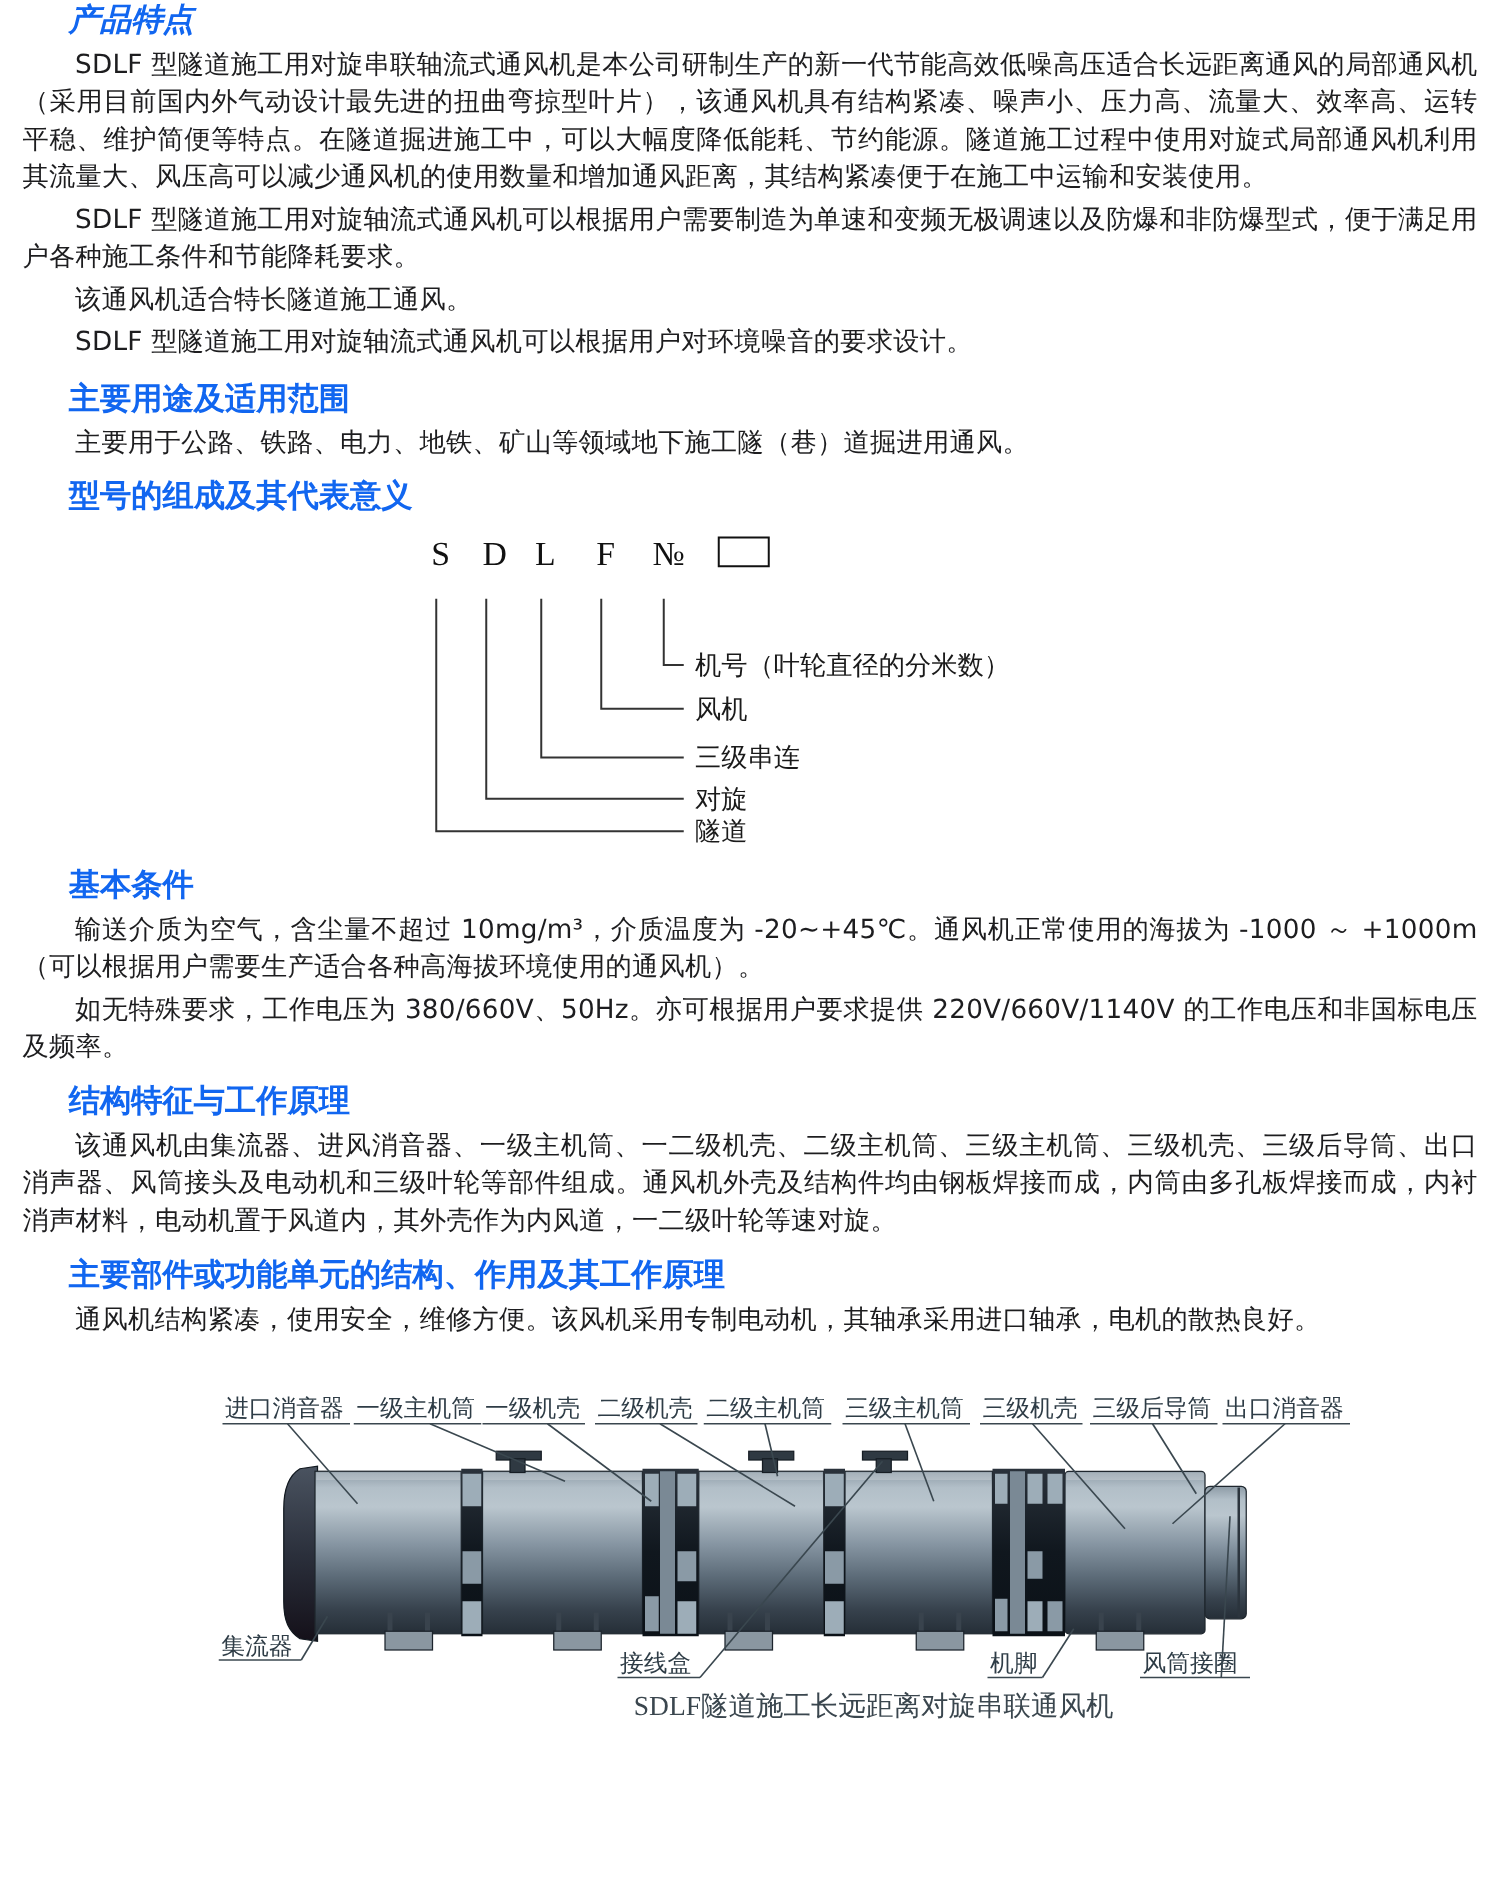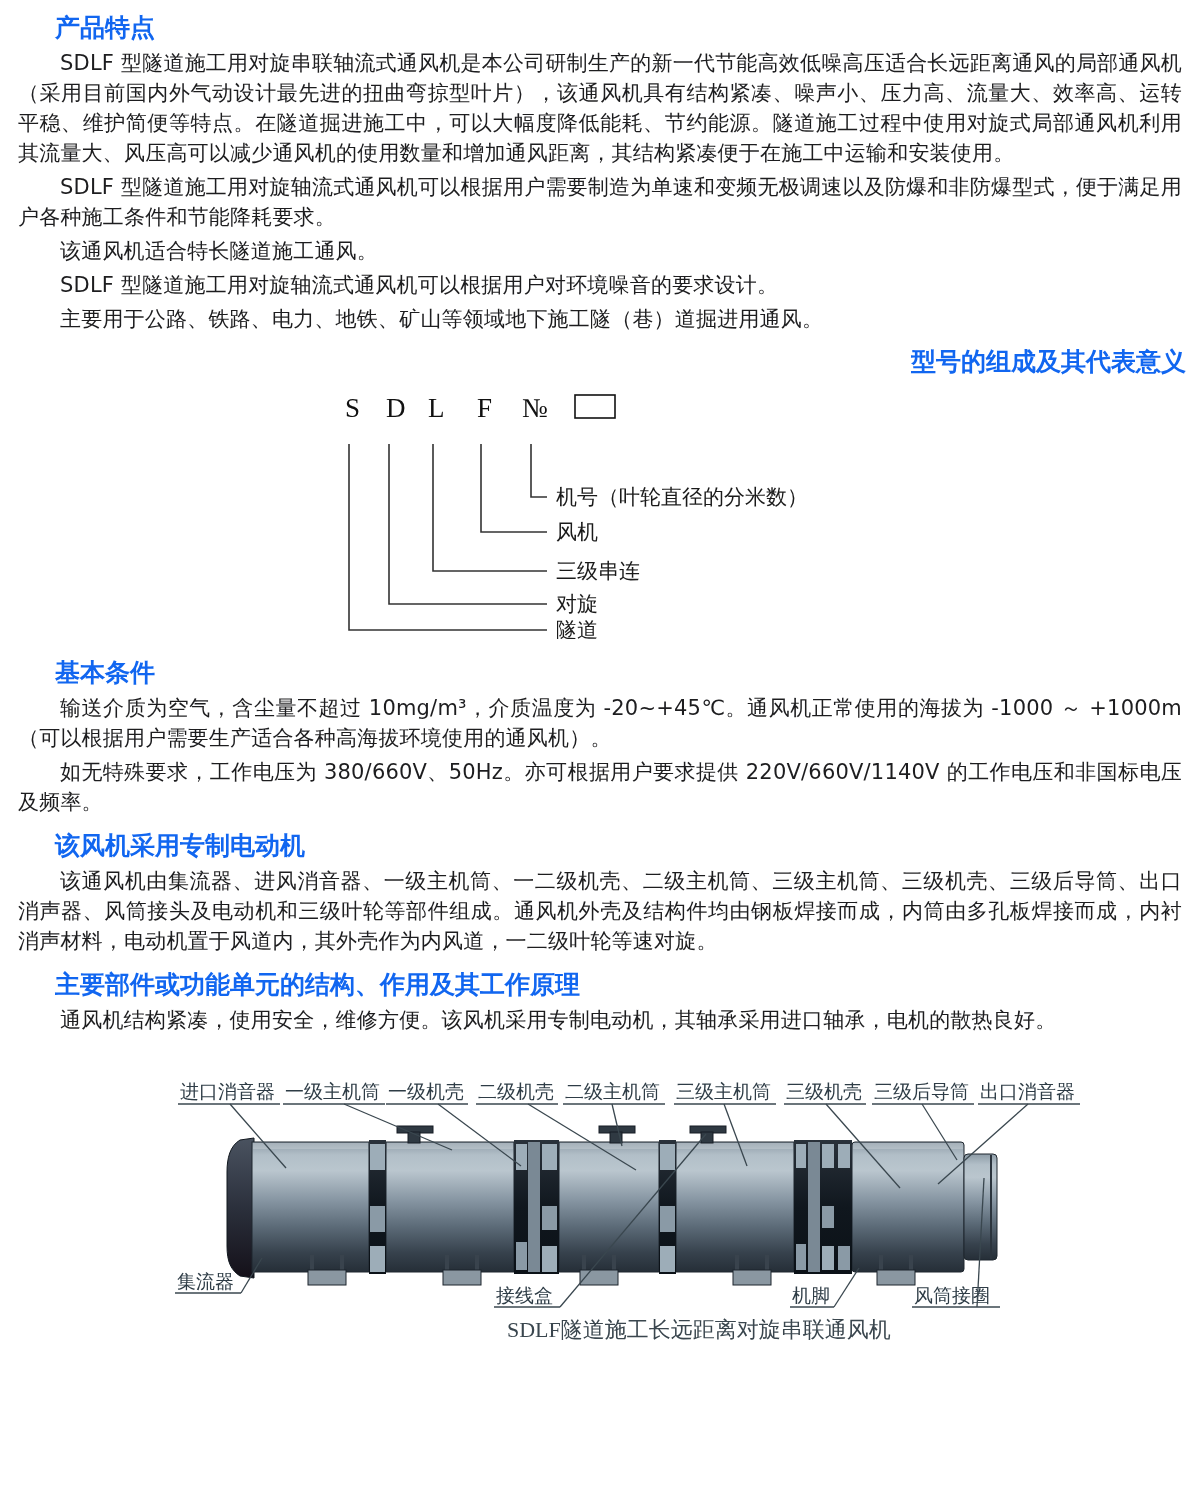--- a/index.html
+++ b/index.html
@@ -8,23 +8,23 @@
     font-family:"DejaVu Sans","Liberation Sans",sans-serif;
     color:#1d1d1f;
     overflow:hidden;
     position:relative;
   }
   .doc{padding:0 14px;}
   .hd{
     font-size:25px;font-weight:bold;color:#1166F0;
     line-height:32px;margin:0 0 0 41px;
   }
-  .hd.h1{margin-top:12px;}
+  .hd.h1{font-style:italic;}
   .hd.h2{margin-top:15px;}
-  .hd.h3{margin-top:12px;text-align:right;}
+  .hd.h3{margin-top:12px;}
   .hd.h4{margin-top:18px;}
   .hd.h5{margin-top:13px;}
   .hd.h6{margin-top:13px;}
   p.body{
     margin:4px;font-size:21px;line-height:30px;
     text-indent:42px;text-align:justify;
     letter-spacing:0.2px;
   }
   p.body.mt4{margin-top:4px;}
   #modelDiagram{display:block;width:1172px;height:261px;}
@@ -39,20 +39,21 @@
 <body>
 
 <div class="doc">
 
   <div class="hd h1">产品特点</div>
   <p class="body">SDLF 型隧道施工用对旋串联轴流式通风机是本公司研制生产的新一代节能高效低噪高压适合长远距离通风的局部通风机（采用目前国内外气动设计最先进的扭曲弯掠型叶片），该通风机具有结构紧凑、噪声小、压力高、流量大、效率高、运转平稳、维护简便等特点。在隧道掘进施工中，可以大幅度降低能耗、节约能源。隧道施工过程中使用对旋式局部通风机利用其流量大、风压高可以减少通风机的使用数量和增加通风距离，其结构紧凑便于在施工中运输和安装使用。</p>
   <p class="body">SDLF 型隧道施工用对旋轴流式通风机可以根据用户需要制造为单速和变频无极调速以及防爆和非防爆型式，便于满足用户各种施工条件和节能降耗要求。</p>
   <p class="body">该通风机适合特长隧道施工通风。</p>
   <p class="body">SDLF 型隧道施工用对旋轴流式通风机可以根据用户对环境噪音的要求设计。</p>
 
+  <div class="hd h2">主要用途及适用范围</div>
   <p class="body mt4">主要用于公路、铁路、电力、地铁、矿山等领域地下施工隧（巷）道掘进用通风。</p>
 
   <div class="hd h3">型号的组成及其代表意义</div>
 
   <svg id="modelDiagram" viewBox="0 0 1172 261" xmlns="http://www.w3.org/2000/svg">
     <g>
       <text class="code-letter" x="331" y="39">S</text>
       <text class="code-letter" x="372" y="39">D</text>
       <text class="code-letter" x="414" y="39">L</text>
       <text class="code-letter" x="463" y="39">F</text>
@@ -72,21 +73,21 @@
       <text class="code-label" x="542" y="200">三级串连</text>
       <text class="code-label" x="542" y="233">对旋</text>
       <text class="code-label" x="542" y="259">隧道</text>
     </g>
   </svg>
 
   <div class="hd h4">基本条件</div>
   <p class="body">输送介质为空气，含尘量不超过 10mg/m³，介质温度为 -20~+45℃。通风机正常使用的海拔为 -1000 ～ +1000m（可以根据用户需要生产适合各种高海拔环境使用的通风机）。</p>
   <p class="body mt4">如无特殊要求，工作电压为 380/660V、50Hz。亦可根据用户要求提供 220V/660V/1140V 的工作电压和非国标电压及频率。</p>
 
-  <div class="hd h5">该风机采用专制电动机</div>
+  <div class="hd h5">结构特征与工作原理</div>
   <p class="body">该通风机由集流器、进风消音器、一级主机筒、一二级机壳、二级主机筒、三级主机筒、三级机壳、三级后导筒、出口消声器、风筒接头及电动机和三级叶轮等部件组成。通风机外壳及结构件均由钢板焊接而成，内筒由多孔板焊接而成，内衬消声材料，电动机置于风道内，其外壳作为内风道，一二级叶轮等速对旋。</p>
 
   <div class="hd h6">主要部件或功能单元的结构、作用及其工作原理</div>
   <p class="body">通风机结构紧凑，使用安全，维修方便。该风机采用专制电动机，其轴承采用进口轴承，电机的散热良好。</p>
 
   <svg id="fanDiagram" viewBox="0 0 1172 300" xmlns="http://www.w3.org/2000/svg">
     <defs>
       <linearGradient id="gBody" x1="0" y1="0" x2="0" y2="1">
         <stop offset="0" stop-color="#8d9ba6"></stop>
         <stop offset="0.10" stop-color="#b2bfc8"></stop>

